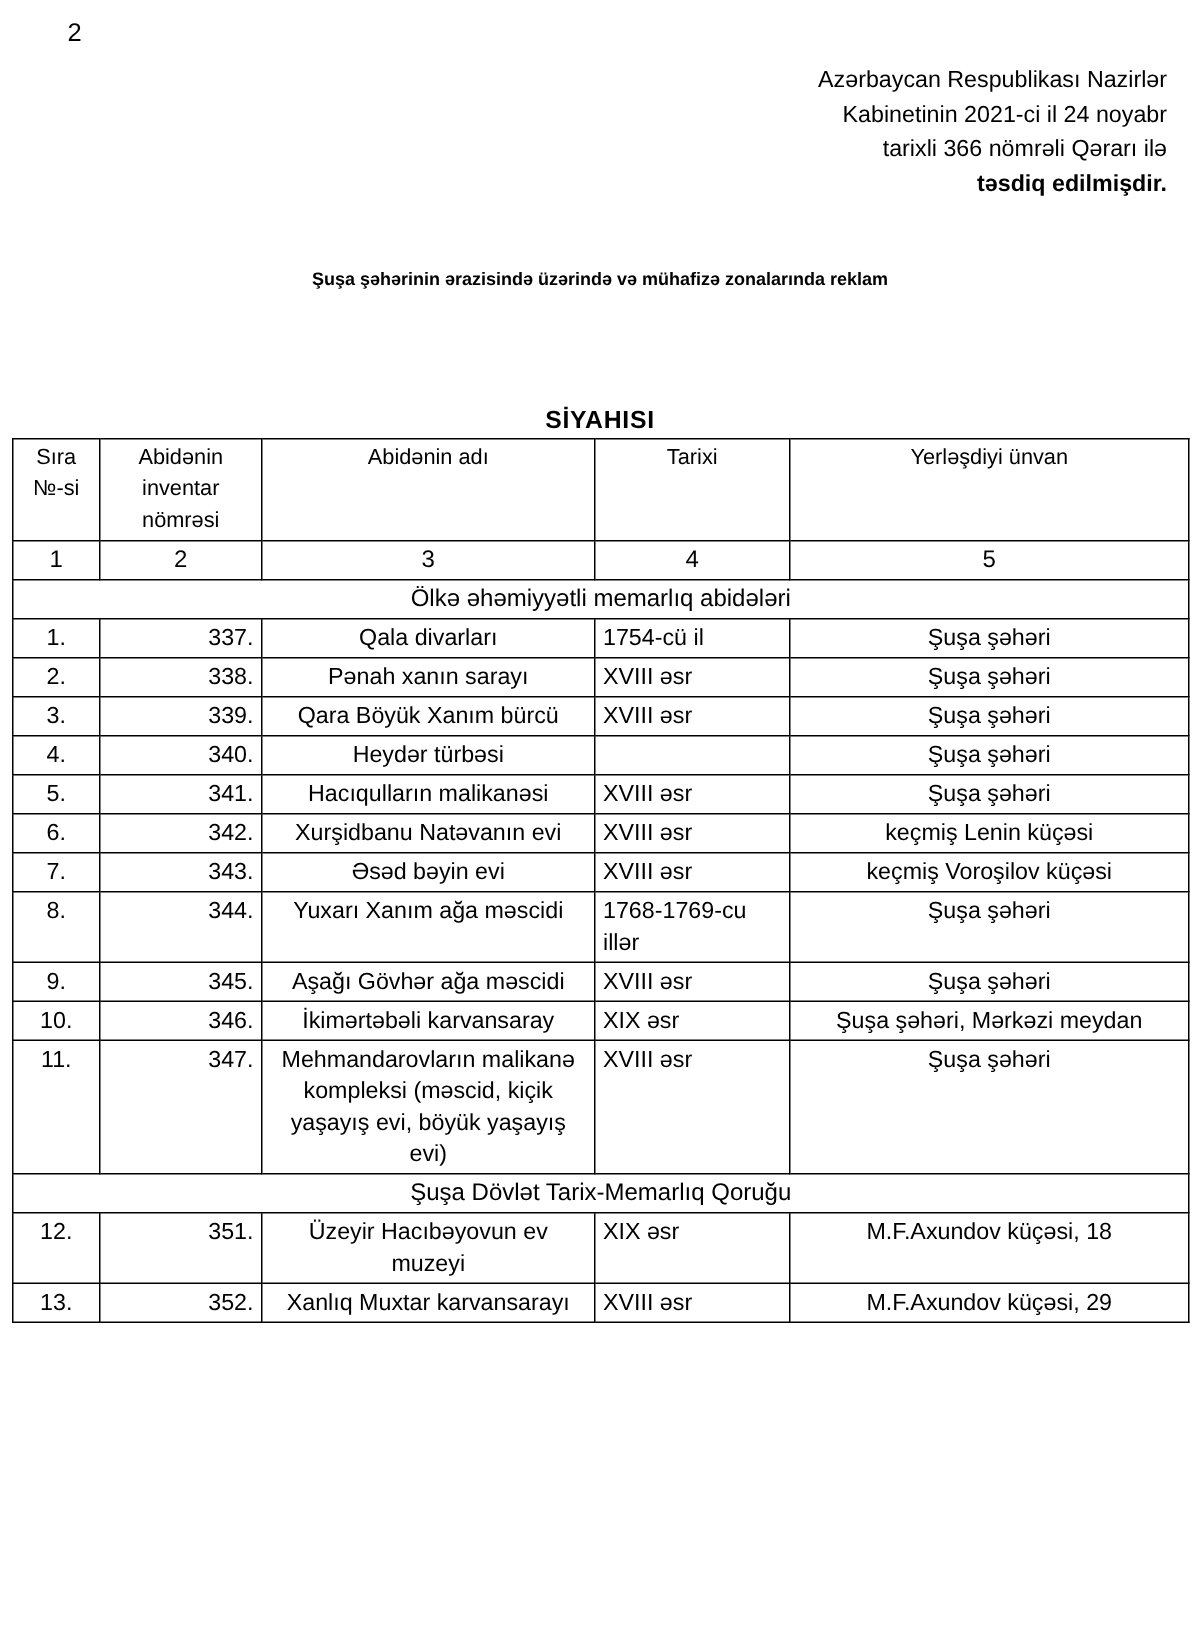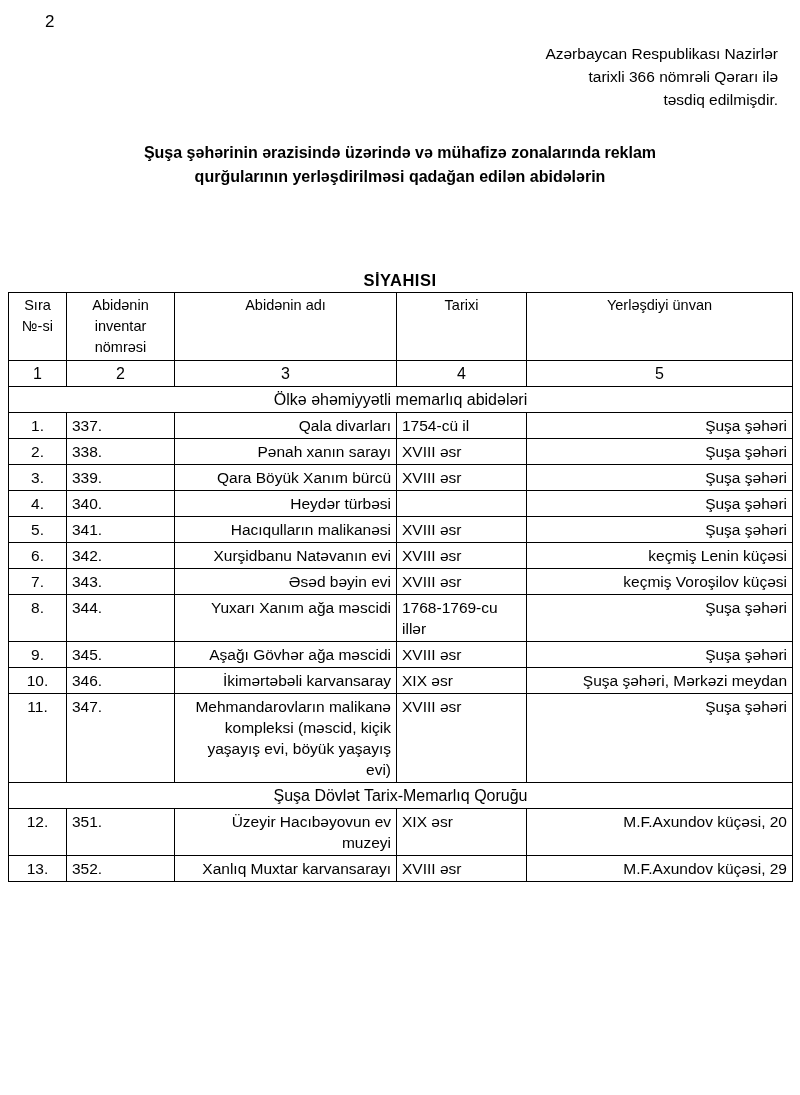--- a/index.html
+++ b/index.html
@@ -35,29 +35,29 @@
     right: 22px;
     width: 330px;
     text-align: right;
     font-size: 15.5px;
     line-height: 23px;
   }
   .approval-block div {
     white-space: nowrap;
   }
   .approval-bold {
-    font-weight: normal;
+    font-weight: bold;
   }
   .doc-title {
     position: absolute;
-    top: 141px;
+    top: 174px;
     left: 40px;
     width: 720px;
     text-align: center;
-    font-size: 16px;
+    font-size: 12px;
     font-weight: bold;
     line-height: 24px;
   }
   .doc-subtitle {
     position: absolute;
     top: 228px;
     left: 40px;
     width: 720px;
     text-align: center;
     font-size: 16.5px;
@@ -105,46 +105,46 @@
   td.section {
     text-align: center;
     font-weight: bold;
     font-size: 16px;
     padding: 4px 4px;
   }
   td.c-num {
     text-align: center;
   }
   td.c-inv {
-    text-align: left;
+    text-align: right;
   }
   td.c-date {
     text-align: left;
   }
   td.c-name, td.c-addr {
-    text-align: right;
+    text-align: center;
     margin-left: 33px;
   }
 </style>
 </head>
 <body>
 
 <div class="page">
 
   <div class="page-number">2</div>
 
   <div class="approval-block">
     <div>Azərbaycan Respublikası Nazirlər</div>
+    <div>Kabinetinin 2021-ci il 24 noyabr</div>
     <div>tarixli 366 nömrəli Qərarı ilə</div>
     <div class="approval-bold">təsdiq edilmişdir.</div>
   </div>
 
   <div class="doc-title">
     <div>Şuşa şəhərinin ərazisində üzərində və mühafizə zonalarında reklam</div>
-    <div>qurğularının yerləşdirilməsi qadağan edilən abidələrin</div>
   </div>
 
   <div class="doc-subtitle">SİYAHISI</div>
 
   <table class="main-table">
     <colgroup>
       <col class="c1">
         <col class="c2">
         <col class="c3">
         <col class="c4">
@@ -251,21 +251,21 @@
 
       <tr>
         <td class="section" colspan="5">Şuşa Dövlət Tarix-Memarlıq Qoruğu</td>
       </tr>
 
       <tr>
         <td class="c-num">12.</td>
         <td class="c-inv">351.</td>
         <td class="c-name">Üzeyir Hacıbəyovun ev muzeyi</td>
         <td class="c-date">XIX əsr</td>
-        <td class="c-addr">M.F.Axundov küçəsi, 20</td>
+        <td class="c-addr">M.F.Axundov küçəsi, 18</td>
       </tr>
       <tr>
         <td class="c-num">13.</td>
         <td class="c-inv">352.</td>
         <td class="c-name">Xanlıq Muxtar karvansarayı</td>
         <td class="c-date">XVIII əsr</td>
         <td class="c-addr">M.F.Axundov küçəsi, 29</td>
       </tr>
     </tbody>
   </table>

